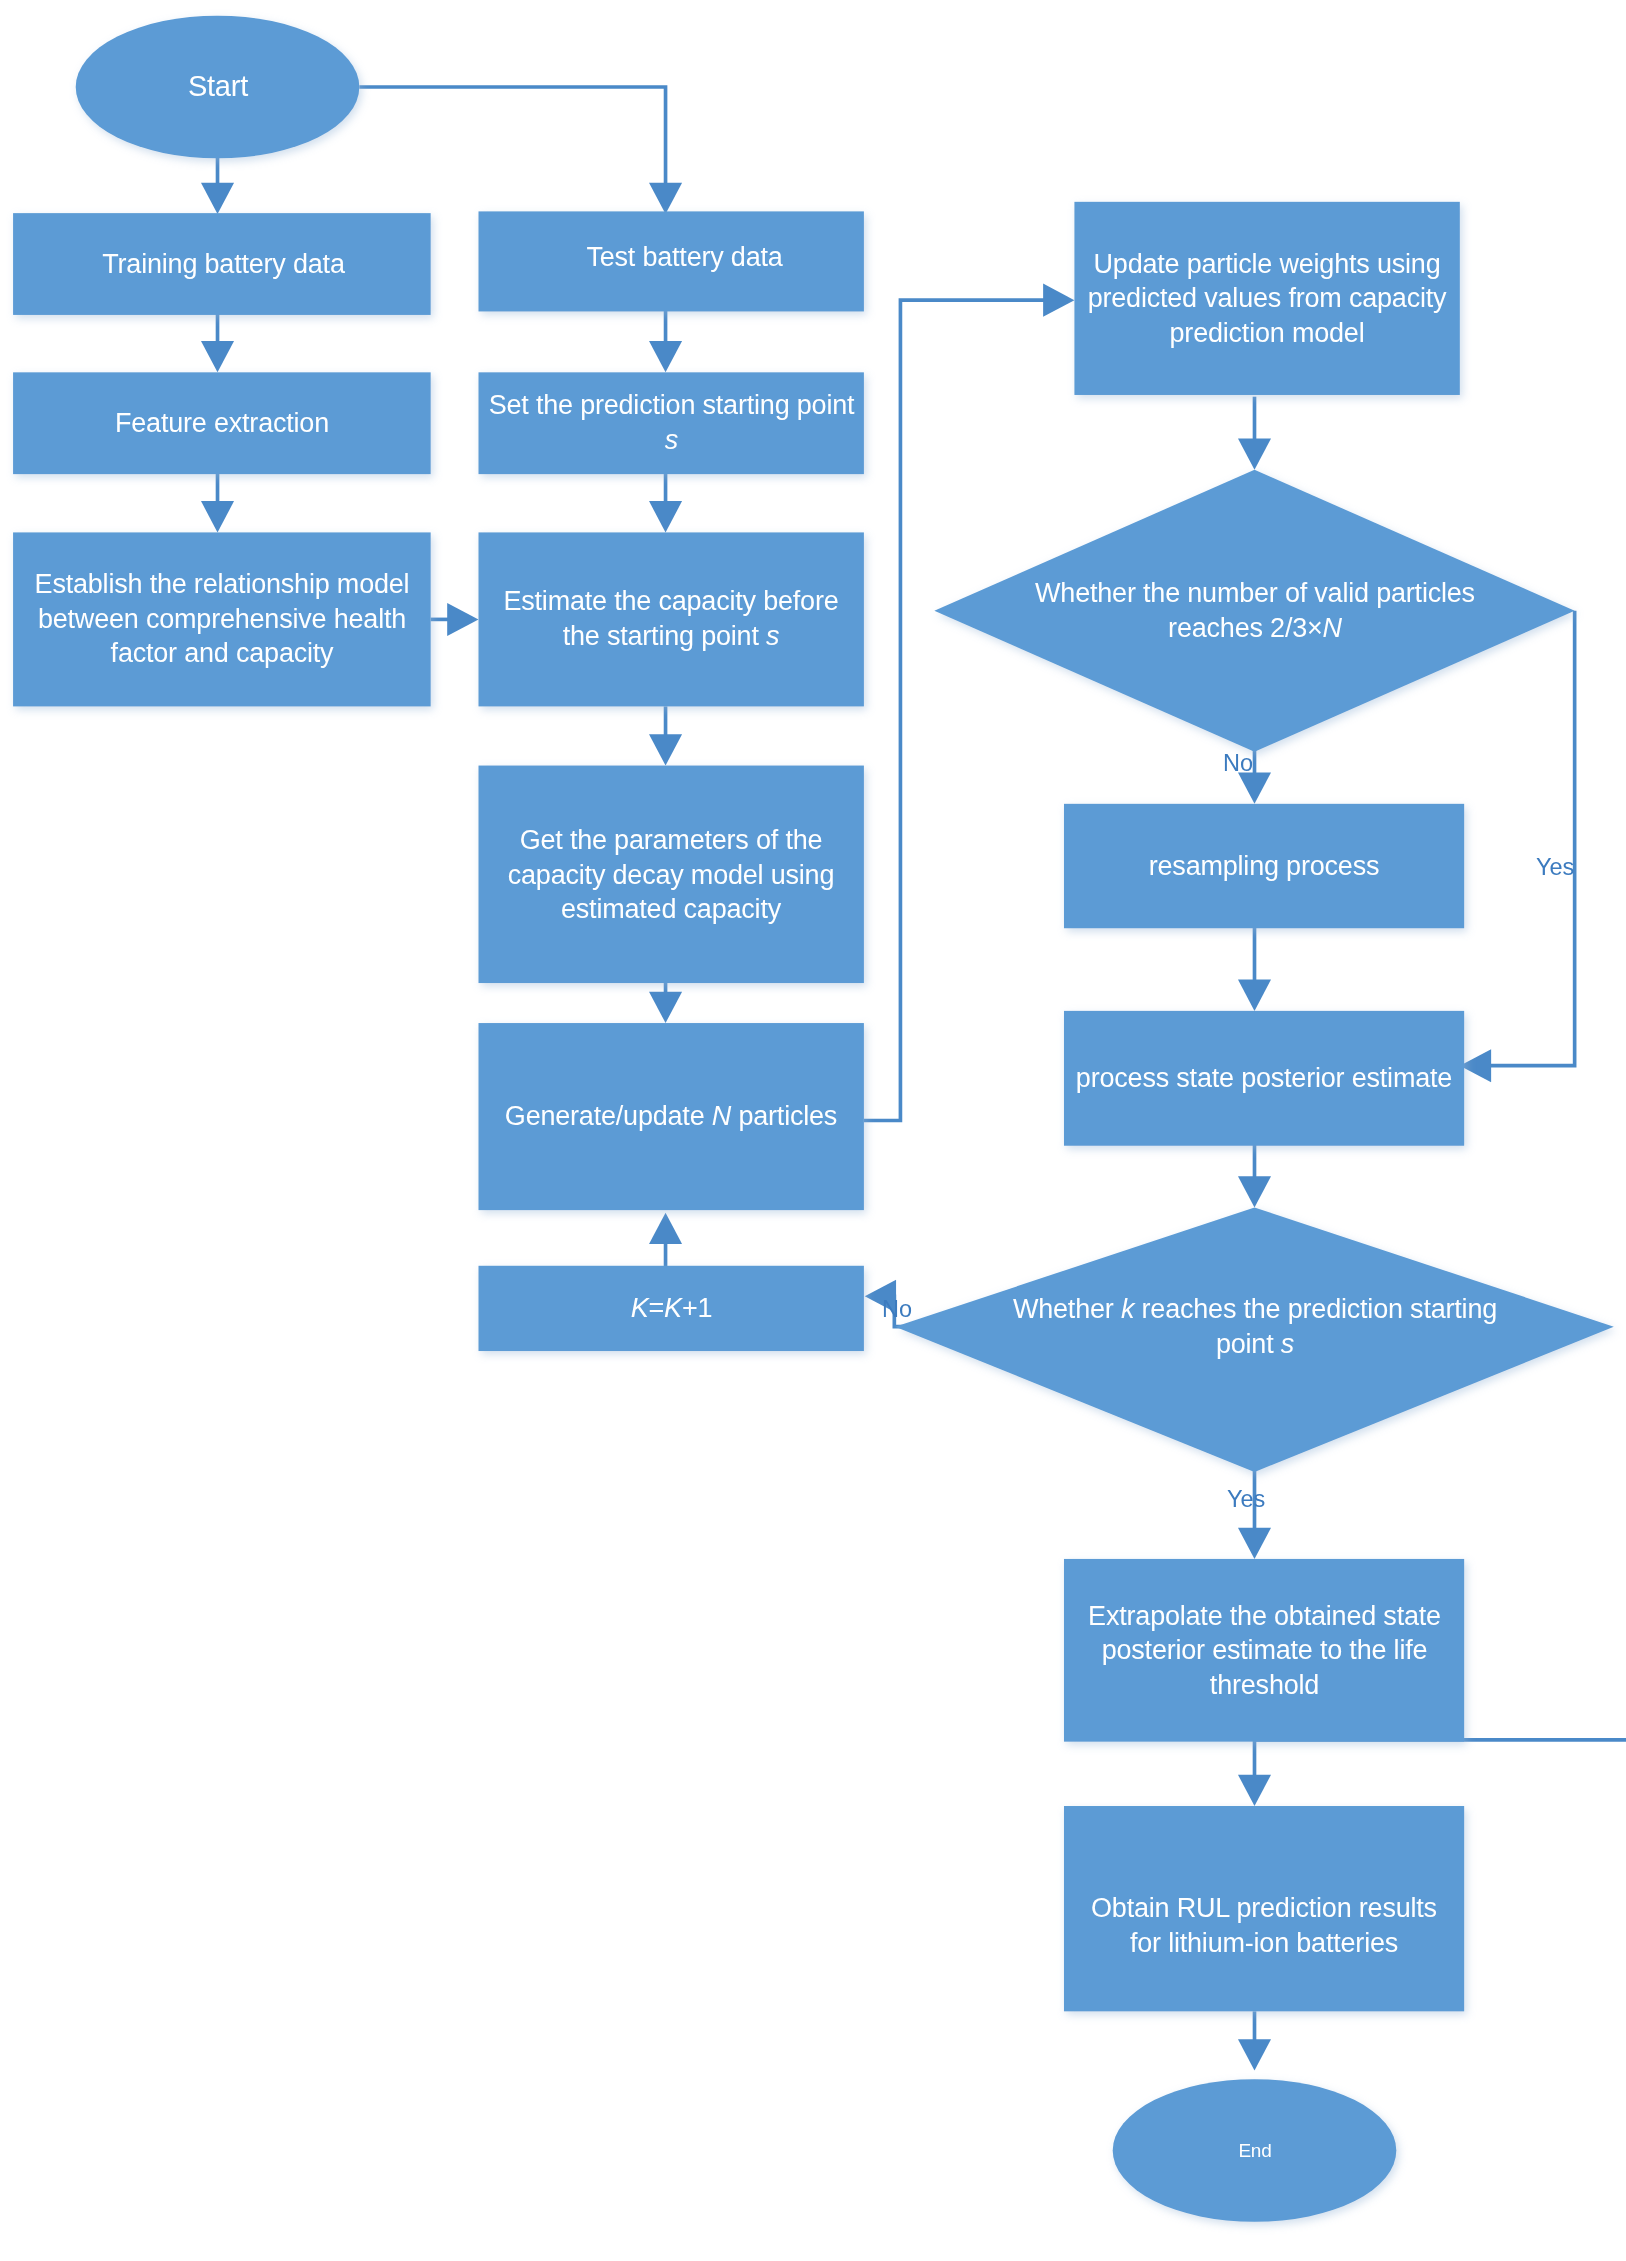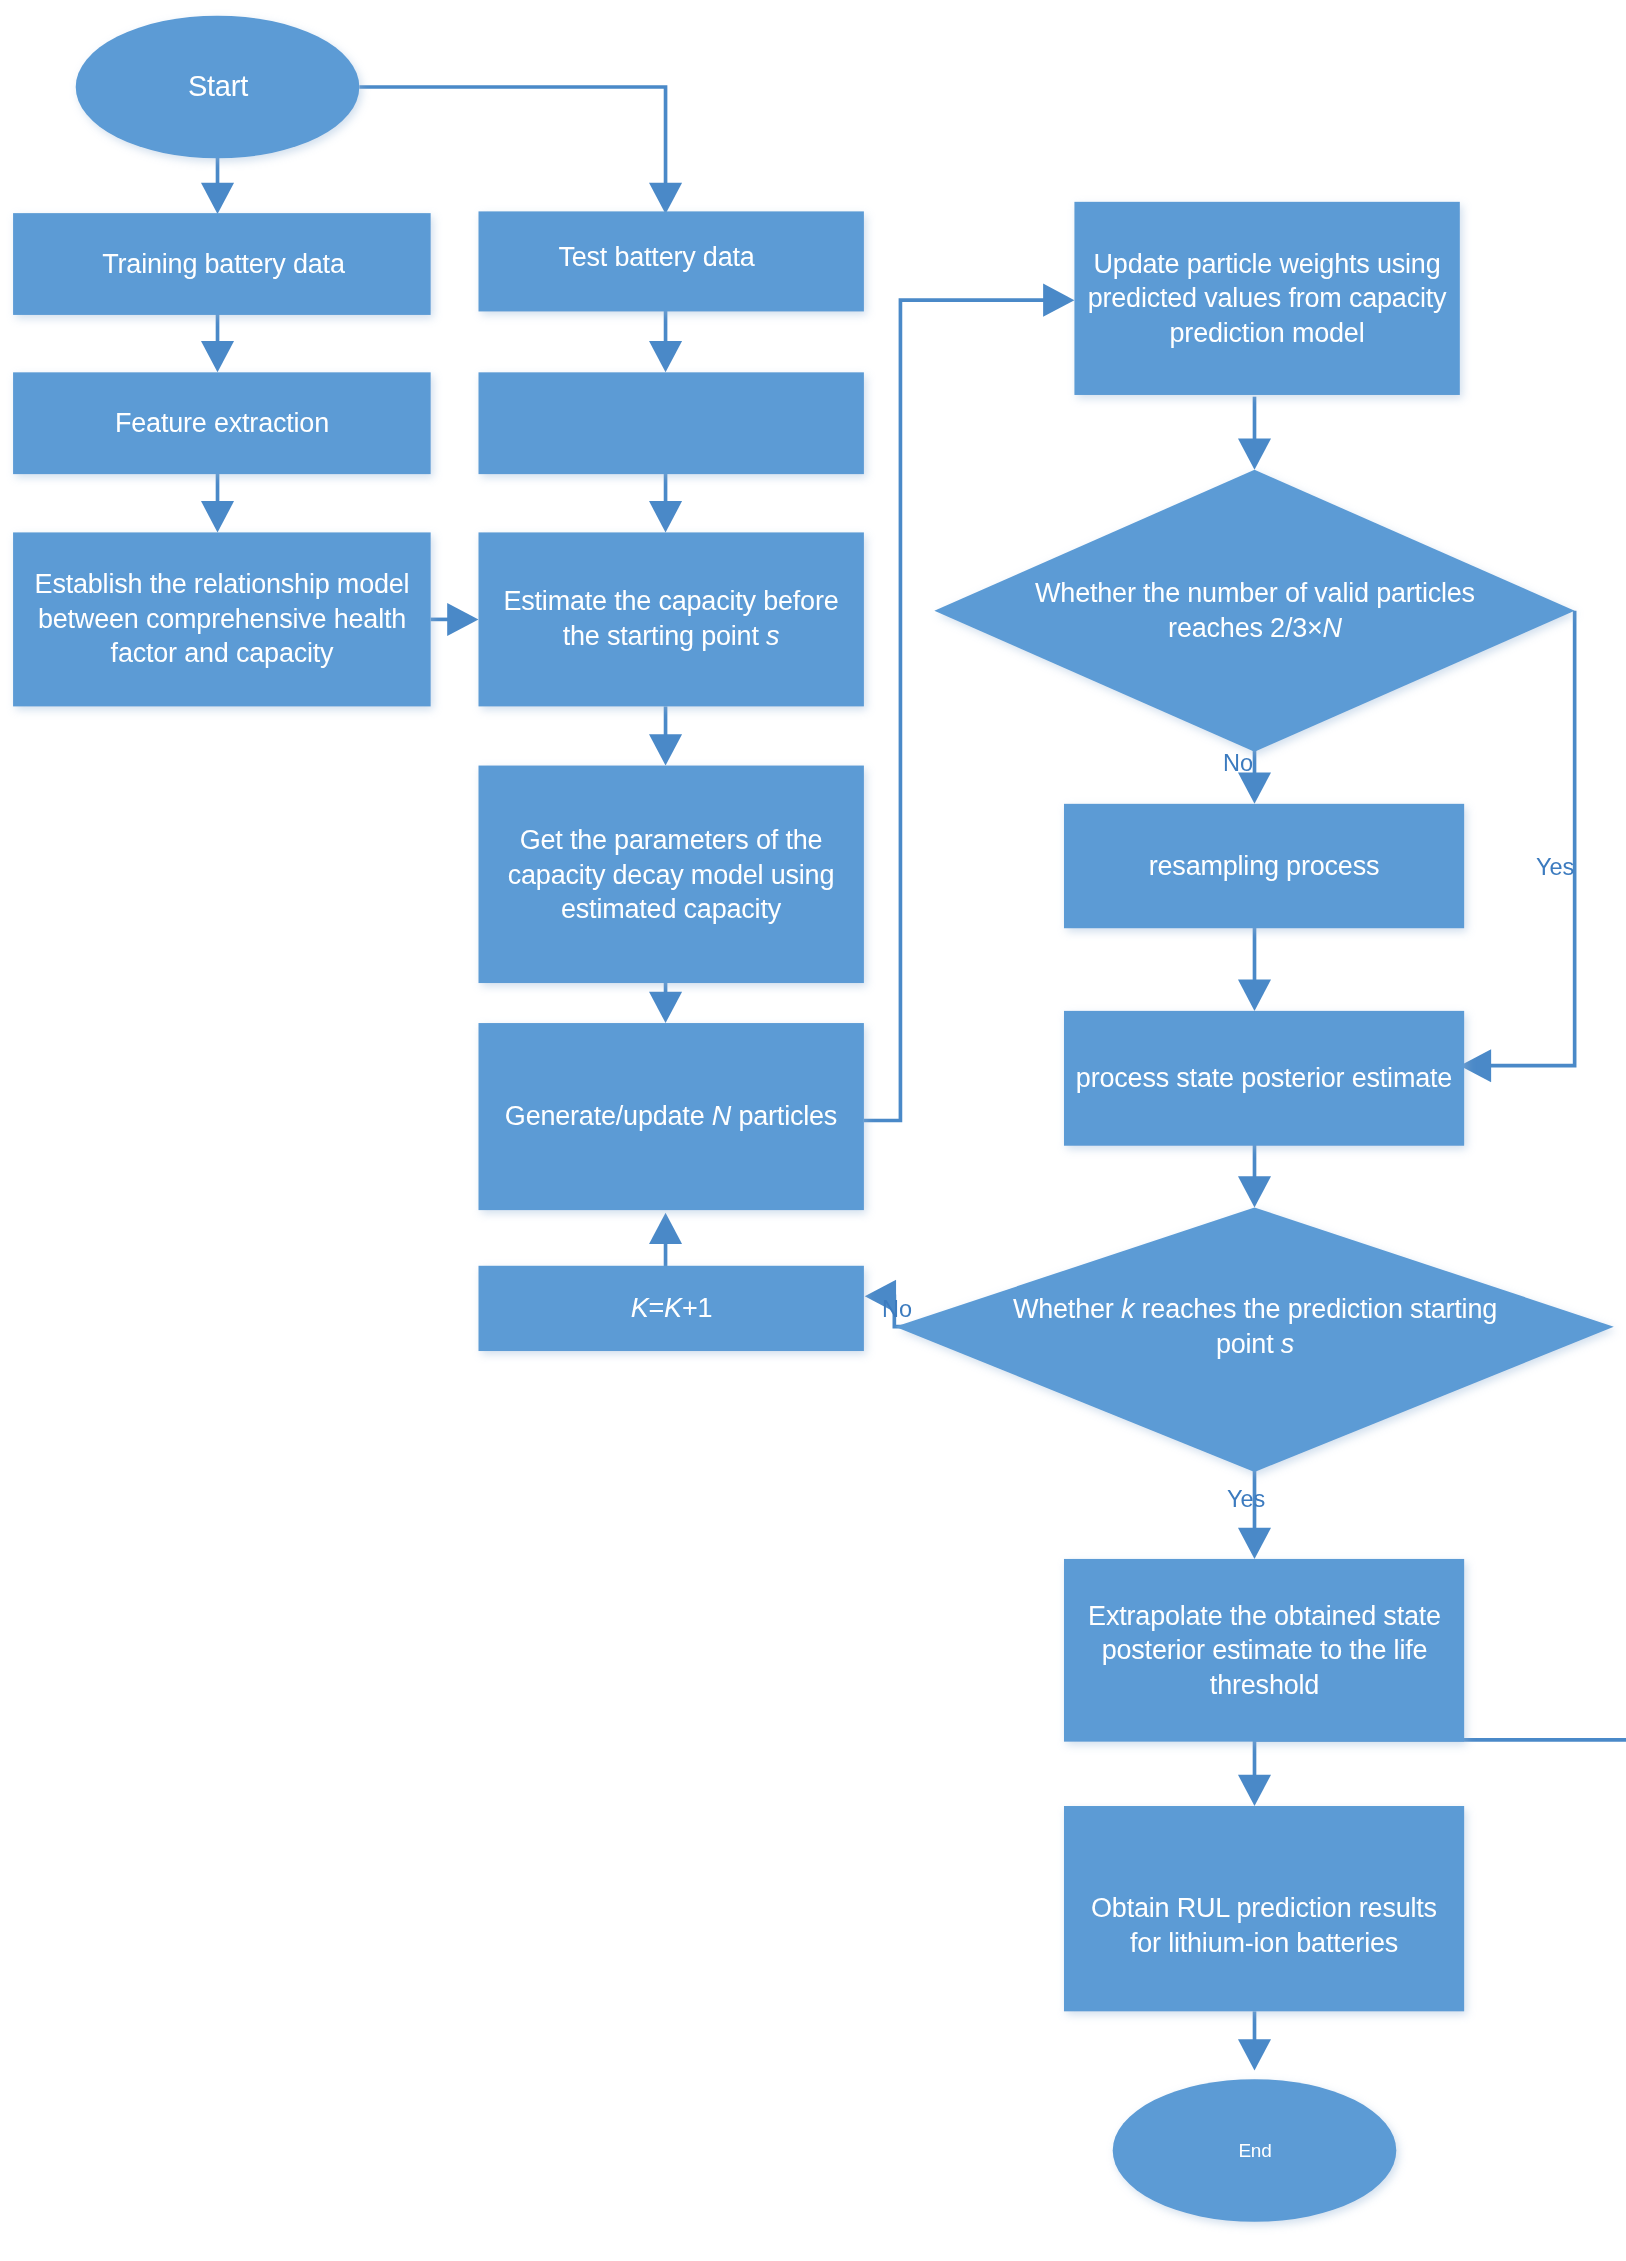--- a/index.html
+++ b/index.html
@@ -208,22 +208,25 @@
   </svg>
 
   <div class="node-label" style="left:76px; top:52px; width:284px; height:70px; font-size:29px;">Start</div>
 
   <div class="node-label" style="left:13px; top:213px; width:418px; height:102px;padding-left:10px;">Training battery data</div>
 
   <div class="node-label" style="left:13px; top:372px; width:418px; height:102px;">Feature extraction</div>
 
   <div class="node-label" style="left:13px; top:532px; width:418px; height:174px;">Establish the relationship model between comprehensive health factor and capacity</div>
 
-  <div class="node-label" style="left:464px; top:211px; width:385px; height:92px;border-radius:11px;">Test battery data</div>
-
+  <div class="node-label" style="left:492px; top:211px; width:385px; height:92px;border-radius:11px;">Test battery data</div>
+
+  <div class="node-label" style="left:479px; top:372px; width:385px; height:102px;">
+    <span><span>Set the prediction starting point </span><span class="it">s</span></span>
+  </div>
 
   <div class="node-label" style="left:487px; top:532px; width:368px; height:174px;text-align:center;">
     <span><span>Estimate the capacity before the starting point </span><span class="it">s</span></span>
   </div>
 
   <div class="node-label" style="left:481px; top:766px; width:380px; height:218px;">Get the parameters of the capacity decay model using estimated capacity</div>
 
   <div class="node-label" style="left:487px; top:1023px; width:368px; height:187px;">
     <span><span>Generate/update </span><span class="it">N</span><span> particles</span></span>
   </div>

